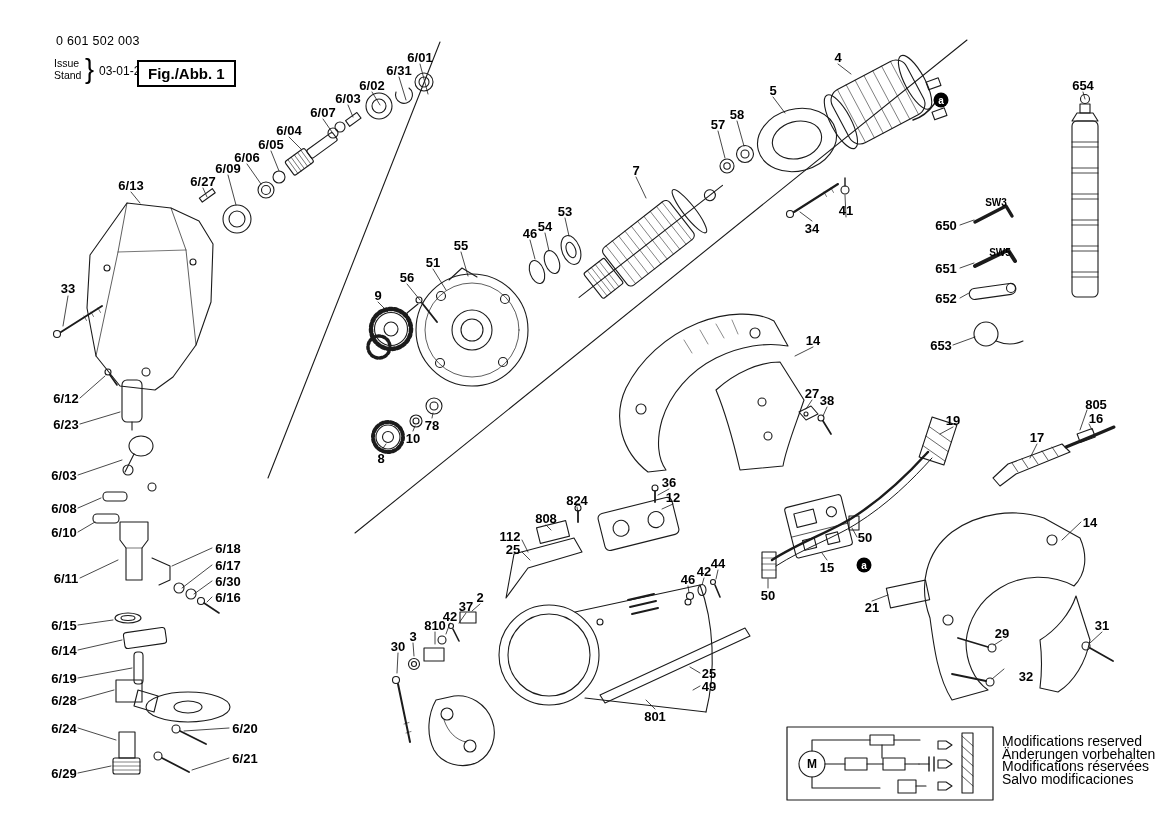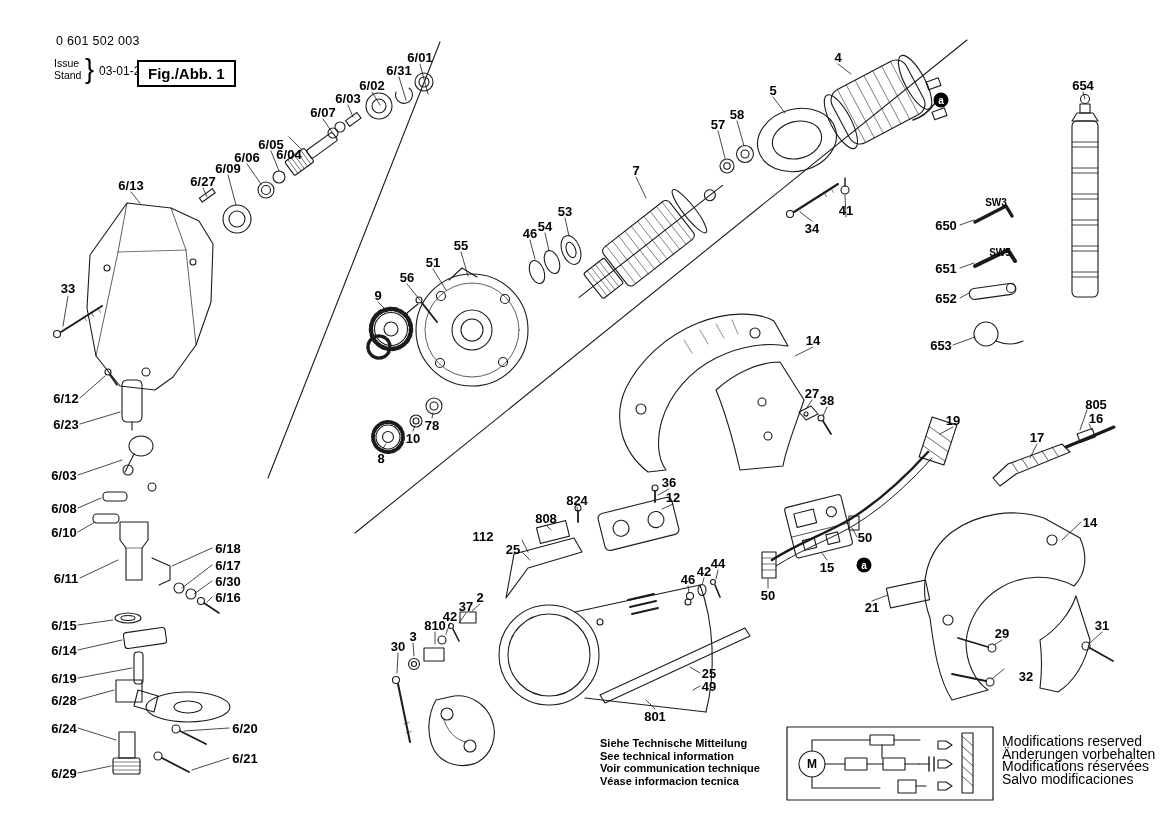--- a/index.html
+++ b/index.html
@@ -359,21 +359,21 @@
       </g>
     </g>
   </svg>
 
   <div class="layer">
       <div class="callout" style="left: 420px; top: 57px;">6/01</div>
       <div class="callout" style="left: 399px; top: 70px;">6/31</div>
       <div class="callout" style="left: 372px; top: 85px;">6/02</div>
       <div class="callout" style="left: 348px; top: 98px;">6/03</div>
       <div class="callout" style="left: 323px; top: 112px;">6/07</div>
-      <div class="callout" style="left: 289px; top: 130px; margin-top: 24px;">6/04</div>
+      <div class="callout" style="left: 289px; top: 130px;">6/04</div>
       <div class="callout" style="left: 271px; top: 144px;">6/05</div>
       <div class="callout" style="left: 247px; top: 157px;">6/06</div>
       <div class="callout" style="left: 228px; top: 168px;">6/09</div>
       <div class="callout" style="left: 203px; top: 181px;">6/27</div>
       <div class="callout" style="left: 131px; top: 185px;">6/13</div>
       <div class="callout" style="left: 68px; top: 288px;">33</div>
       <div class="callout" style="left: 66px; top: 398px;">6/12</div>
       <div class="callout" style="left: 66px; top: 424px;">6/23</div>
       <div class="callout" style="left: 64px; top: 475px;">6/03</div>
       <div class="callout" style="left: 64px; top: 508px;">6/08</div>
@@ -420,21 +420,21 @@
       <div class="callout" style="left: 812px; top: 393px;">27</div>
       <div class="callout" style="left: 827px; top: 400px;">38</div>
       <div class="callout" style="left: 953px; top: 420px;">19</div>
       <div class="callout" style="left: 1037px; top: 437px;">17</div>
       <div class="callout" style="left: 1096px; top: 404px;">805</div>
       <div class="callout" style="left: 1096px; top: 418px;">16</div>
       <div class="callout" style="left: 669px; top: 482px;">36</div>
       <div class="callout" style="left: 673px; top: 497px;">12</div>
       <div class="callout" style="left: 577px; top: 500px;">824</div>
       <div class="callout" style="left: 546px; top: 518px;">808</div>
-      <div class="callout" style="left: 483px; top: 536px;">112</div>
+      <div class="callout" style="left: 510px; top: 536px;">112</div>
       <div class="callout" style="left: 513px; top: 549px;">25</div>
       <div class="callout" style="left: 865px; top: 537px;">50</div>
       <div class="callout circled" style="left: 864px; top: 565px;">a</div>
       <div class="callout" style="left: 827px; top: 567px;">15</div>
       <div class="callout" style="left: 768px; top: 595px;">50</div>
       <div class="callout" style="left: 872px; top: 607px;">21</div>
       <div class="callout" style="left: 1090px; top: 522px;">14</div>
       <div class="callout" style="left: 1002px; top: 633px;">29</div>
       <div class="callout" style="left: 1004px; top: 676px; margin-left: 22px;">32</div>
       <div class="callout" style="left: 1102px; top: 625px;">31</div>
@@ -454,26 +454,20 @@
 
   <div class="lbl partnum">0 601 502 003</div>
   <div class="lbl issueblock">
     <div>Issue</div>
     <div>Stand</div>
   </div>
   <div class="lbl brace">}</div>
   <div class="lbl datefld">03-01-21</div>
   <div class="lbl figbox">Fig./Abb. 1</div>
 
-  <div class="lbl notes">
-    <div>Siehe Technische Mitteilung</div>
-    <div>See technical information</div>
-    <div>Voir communication technique</div>
-    <div>Véase informacion tecnica</div>
-  </div>
 
   <div class="lbl legal">
     <div>Modifications reserved</div>
     <div>Änderungen vorbehalten</div>
     <div>Modifications réservées</div>
     <div>Salvo modificaciones</div>
   </div>
 
   <div class="lbl motor-m">M</div>
 </div>

